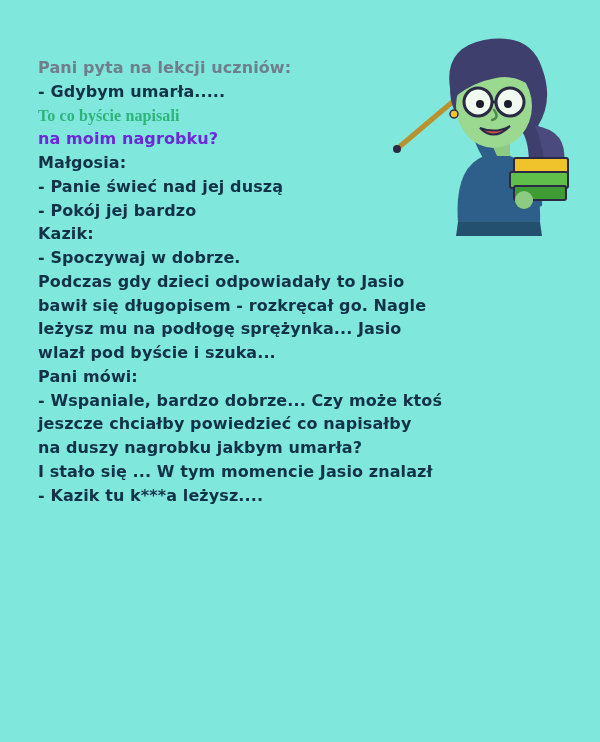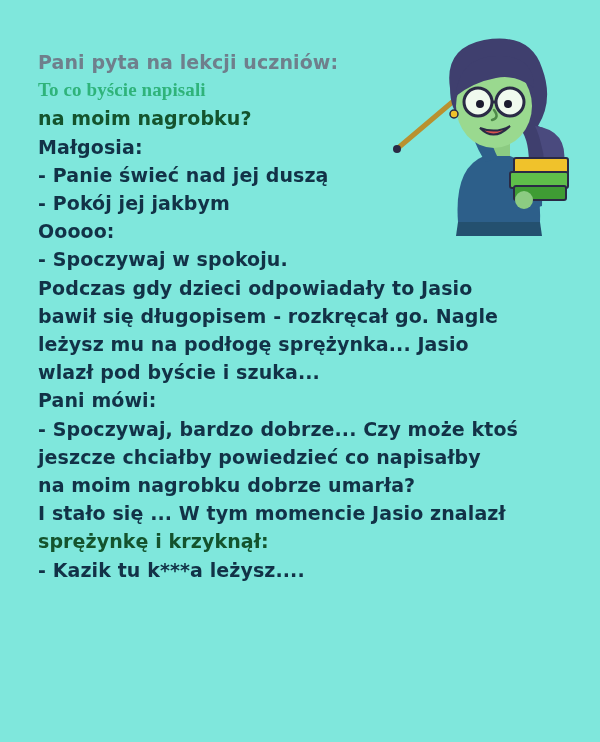--- a/index.html
+++ b/index.html
@@ -16,37 +16,37 @@
   .poster {
     position: relative;
     width: 600px;
     height: 742px;
     background: #7FE7DC;
     box-sizing: border-box;
   }
   .joke-text {
     position: absolute;
     left: 38px;
-    top: 48px;
+    top: 56px;
     width: 520px;
-    font-size: 19px;
+    font-size: 16px;
     font-weight: bold;
     line-height: 1.485;
     letter-spacing: 0.1px;
     color: #11324a;
     font-family: "DejaVu Sans", sans-serif;
   }
   .ln {
     display: block;
     white-space: pre-wrap;
   }
   .c-gray   { color: #6f7f8c; }
   .c-dark   { color: #123247; }
   .c-green  { color: #2fb37a; font-family: Liberation Serif, serif; }
-  .c-teal   { color: #14532d; }
+  .c-teal   { color: #6d28d9; }
 
   
   .teacher {
     position: absolute;
     left: 392px;
     top: 30px;
     width: 200px;
     height: 230px;
   }
   .teacher svg { display: block; }
@@ -100,33 +100,33 @@
       <path d="M102 80 Q108 88 100 90" fill="none" stroke="#4e8a48" stroke-width="2.5" stroke-linecap="round"></path>
 
       <path d="M88 98 Q102 112 118 96 Q104 104 88 98 Z" fill="#d9534f" stroke="#2a2a45" stroke-width="2"></path>
 
       <circle cx="62" cy="84" r="4" fill="#f0c22b" stroke="#2a2a45" stroke-width="1.5"></circle>
     </svg>
   </div>
 
   <div class="joke-text">
     <span class="ln c-gray">Pani pyta na lekcji uczniów:</span>
+    <span class="ln c-dark">- Gdybym umarła.....</span>
     <span class="ln c-green">To co byście napisali</span>
     <span class="ln c-teal">na moim nagrobku?</span>
     <span class="ln c-dark">Małgosia:</span>
     <span class="ln c-dark">- Panie świeć nad jej duszą</span>
-    <span class="ln c-dark">- Pokój jej jakbym</span>
-    <span class="ln c-dark">Ooooo:</span>
-    <span class="ln c-dark">- Spoczywaj w spokoju.</span>
+    <span class="ln c-dark">- Pokój jej bardzo</span>
+    <span class="ln c-dark">Kazik:</span>
+    <span class="ln c-dark">- Spoczywaj w dobrze.</span>
     <span class="ln c-dark">Podczas gdy dzieci odpowiadały to Jasio</span>
     <span class="ln c-dark">bawił się długopisem - rozkręcał go. Nagle</span>
     <span class="ln c-dark">leżysz mu na podłogę sprężynka... Jasio</span>
     <span class="ln c-dark">wlazł pod byście i szuka...</span>
     <span class="ln c-dark">Pani mówi:</span>
-    <span class="ln c-dark">- Spoczywaj, bardzo dobrze... Czy może ktoś</span>
+    <span class="ln c-dark">- Wspaniale, bardzo dobrze... Czy może ktoś</span>
     <span class="ln c-dark">jeszcze chciałby powiedzieć co napisałby</span>
-    <span class="ln c-dark">na moim nagrobku dobrze umarła?</span>
+    <span class="ln c-dark">na duszy nagrobku jakbym umarła?</span>
     <span class="ln c-dark">I stało się ... W tym momencie Jasio znalazł</span>
-    <span class="ln c-teal">sprężynkę i krzyknął:</span>
     <span class="ln c-dark">- Kazik tu k***a leżysz....</span>
   </div>
 
 </div>
 
 </body></html>

